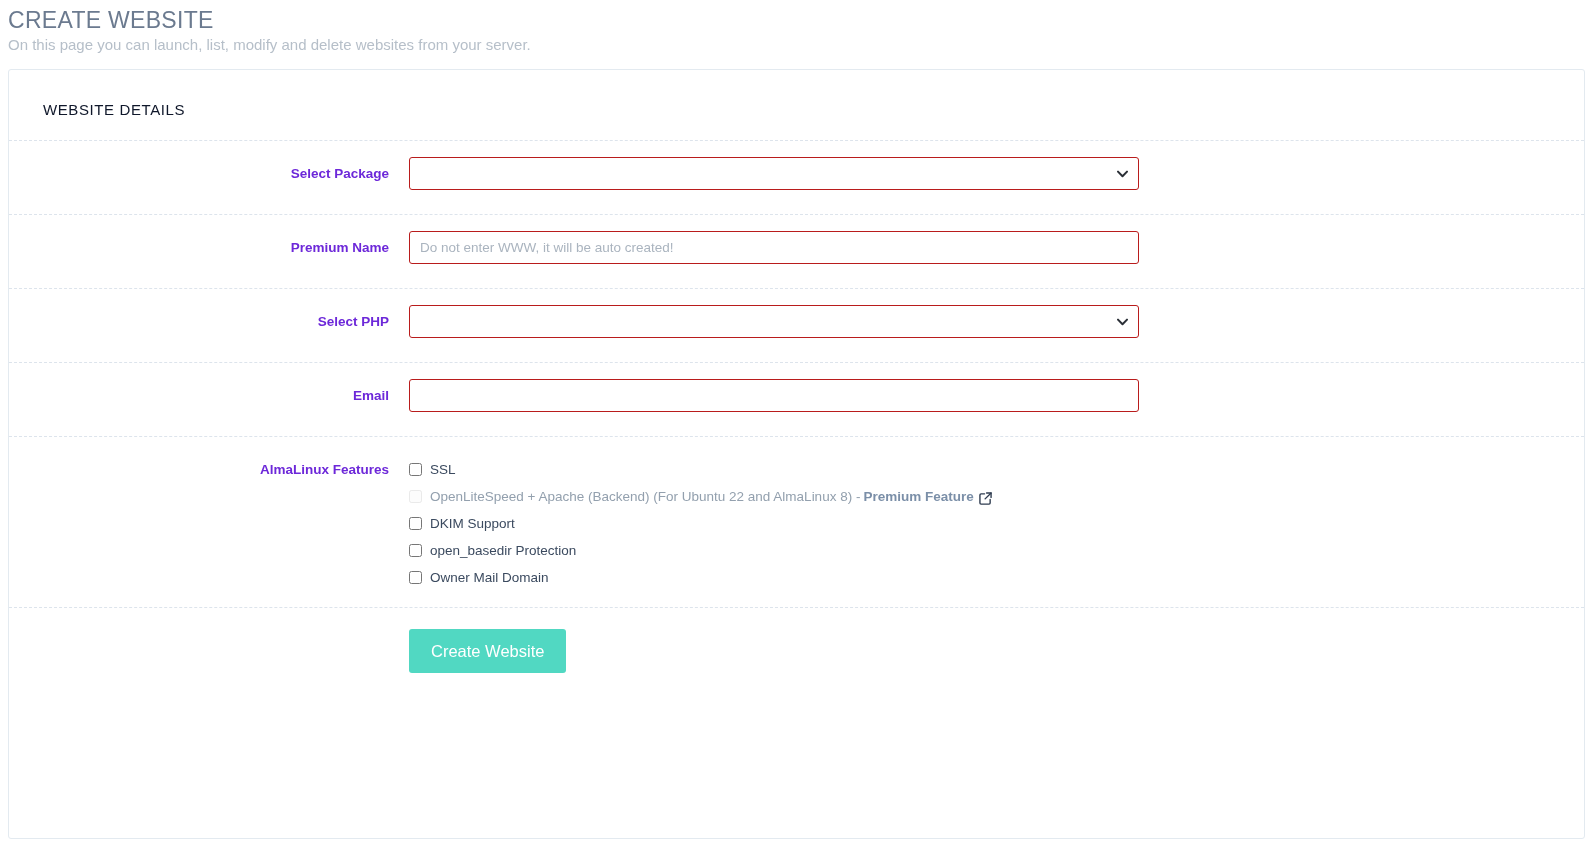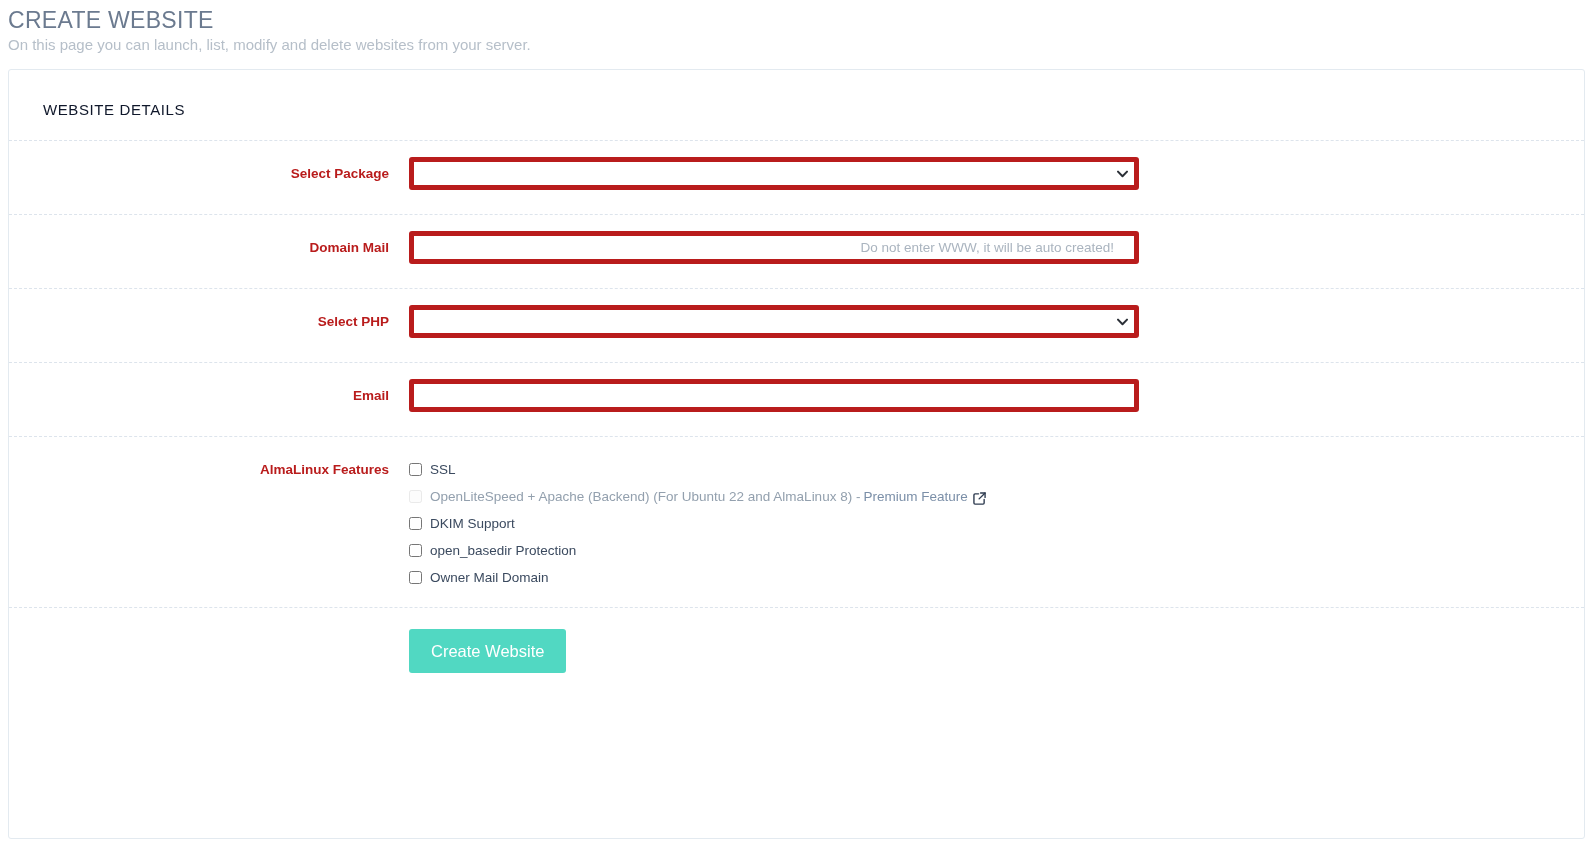--- a/index.html
+++ b/index.html
@@ -70,40 +70,39 @@
     width: 100%;
     padding: 16px 20px 16px 20px;
   }
   .flabel {
     width: 380px;
     text-align: right;
     padding-right: 20px;
     padding-top: 8px;
     font-size: 13.5px;
     font-weight: 700;
-    color: #b91c1c;
+    color: #6d28d9;
     line-height: 18px;
     flex: 0 0 380px;
   }
   .fctrl { flex: 1 1 auto; }
 
   
   .txt, .sel {
     width: 730px;
     height: 33px;
-    border: 5px solid #b91c1c;
+    border: 1px solid #b91c1c;
     border-radius: 3px;
     background: #ffffff;
     font-family: "Liberation Sans", sans-serif;
     font-size: 13.5px;
     color: #3b4a5f;
-    padding: 0 20px;
+    padding: 0 10px;
     outline: none;
     display: block;
-    text-align: right;
   }
   .txt::placeholder { color: #aab4bf; }
   .selwrap { position: relative; width: 730px; }
   .sel { appearance: none; -webkit-appearance: none; padding-right: 28px; }
   .chev {
     position: absolute;
     right: 11px;
     top: 13px;
     pointer-events: none;
     line-height: 0;
@@ -120,21 +119,21 @@
   }
   .cbrow input[type=checkbox] {
     width: 13px; height: 13px;
     margin: 0 8px 0 0;
     accent-color: #ffffff;
   }
   .cbrow.disabled, .cbrow.disabled span { color: #93a0ae; }
   .cbrow input[disabled] { opacity: .45; }
   .prem {
     color: #7b8fa8;
-    font-weight: 400;
+    font-weight: 700;
     text-decoration: none;
     margin-left: 3px;
     text-align: center;
   }
   .extlink { margin-left: 5px; position: relative; top: 2px; line-height: 0; display: inline-block; }
 
   
   .btnrow .rowinner { padding-top: 21px; padding-bottom: 21px; }
   .btn-create {
     background: #51d8c2;
@@ -175,21 +174,21 @@
                 </svg>
             </span>
           </div>
         </div>
       </div>
     </div>
 
 
     <div class="frow">
       <div class="rowinner">
-        <div class="flabel">Domain Mail</div>
+        <div class="flabel">Premium Name</div>
         <div class="fctrl">
           <input class="txt" type="text" placeholder="Do not enter WWW, it will be auto created!" style="">
         </div>
       </div>
     </div>
 
     <div class="frow">
       <div class="rowinner">
         <div class="flabel">Select PHP</div>
         <div class="fctrl">

